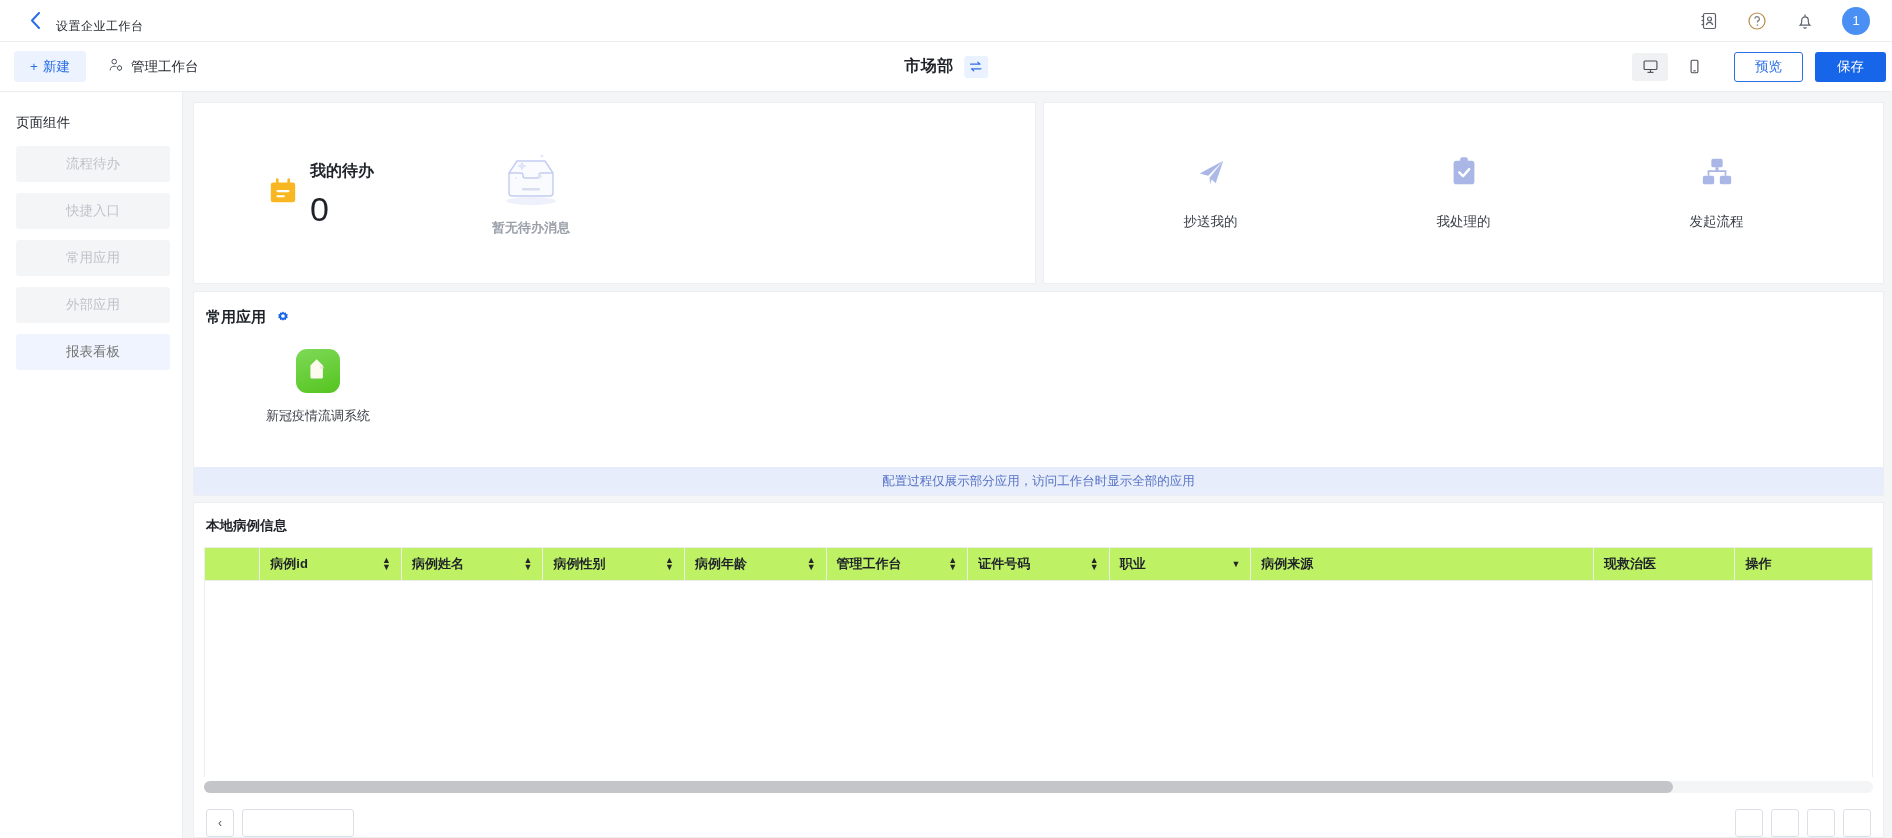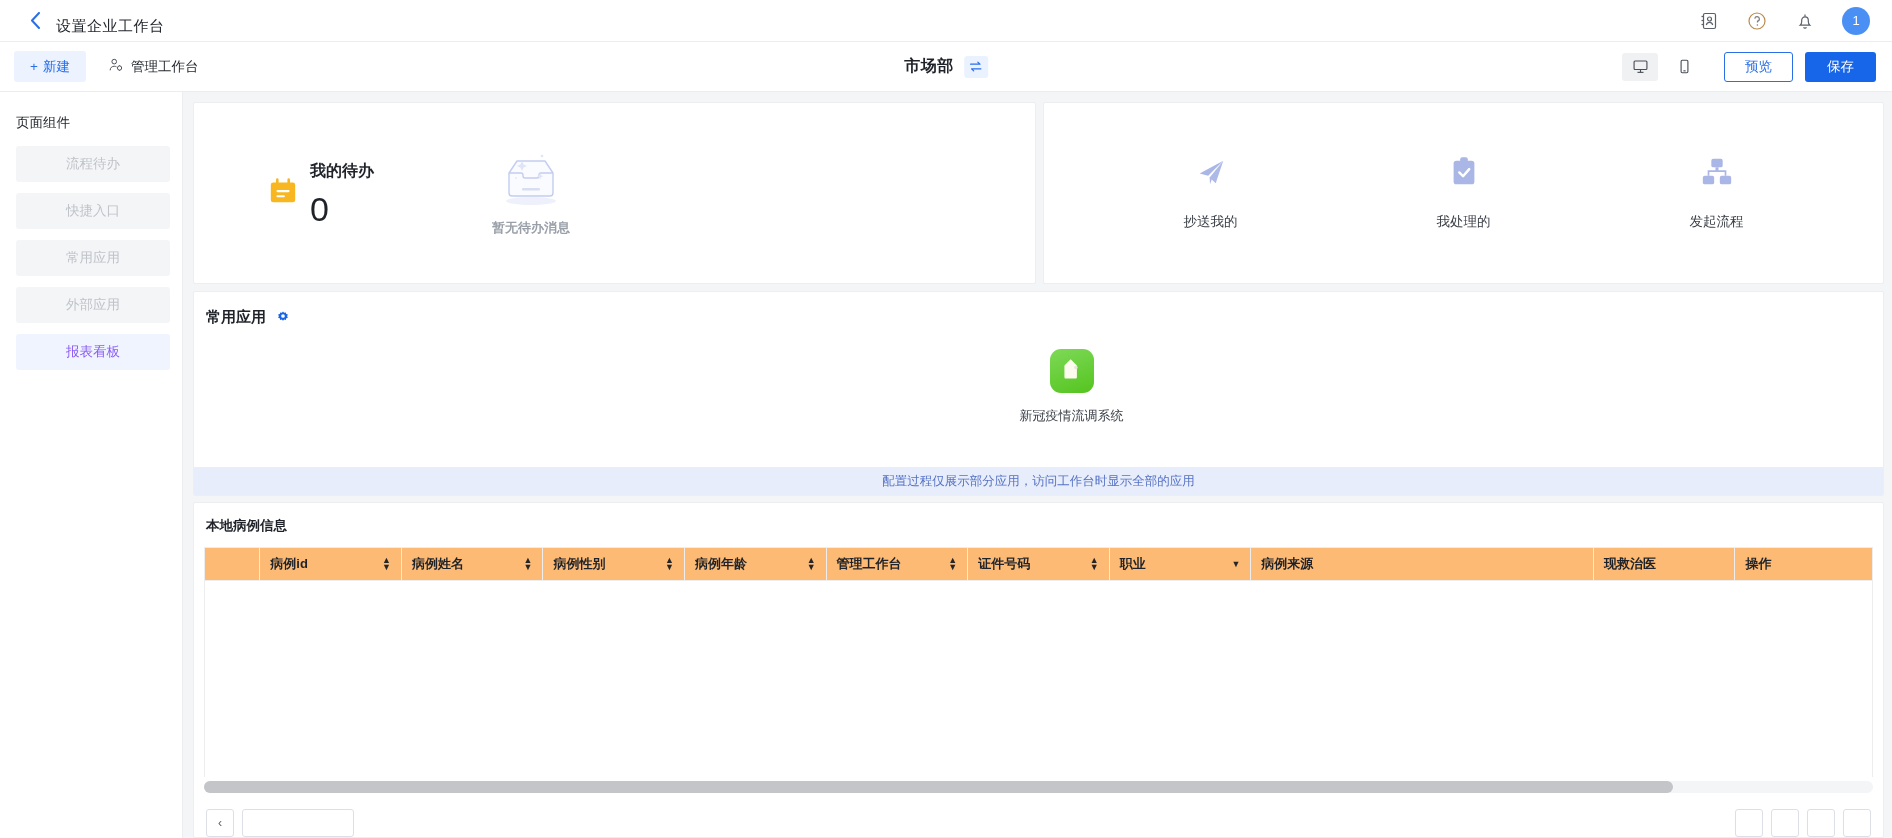--- a/index.html
+++ b/index.html
@@ -18,21 +18,21 @@
     display: flex; align-items: center;
     border-bottom: 1px solid #ebedf0;
     padding: 0 22px 0 26px;
     background: #fff;
   }
   .back-chevron {
     width: 18px; height: 18px; margin-right: 12px;
     display: flex; align-items: center; justify-content: center;
     cursor: pointer;
   }
-  .topbar-title { font-size: 15px; color: #1f2329; letter-spacing: .5px; margin-top: 12px; }
+  .topbar-title { font-size: 12px; color: #1f2329; letter-spacing: .5px; margin-top: 12px; }
   .topbar-right { margin-left: auto; display: flex; align-items: center; gap: 26px; }
   .ticon { width: 22px; height: 22px; display:flex; align-items:center; justify-content:center; cursor:pointer; }
   .avatar {
     width: 28px; height: 28px; border-radius: 50%;
     background: #4a90f4; color: #fff;
     display: flex; align-items: center; justify-content: center;
     font-size: 13px; cursor: pointer;
   }
 
   
@@ -58,21 +58,21 @@
   }
   .center-title {
     position: absolute; left: 50%; transform: translateX(-50%);
     display: flex; align-items: center; gap: 10px; font-family: Liberation Mono, monospace;
   }
   .center-title .dept { font-size: 16px; color: #1f2329; font-weight: 600; letter-spacing:.5px;}
   .swap-btn {
     width: 24px; height: 22px; border-radius: 3px; background: #eaf2ff;
     display: flex; align-items: center; justify-content: center; cursor: pointer;
   }
-  .toolbar-right { margin-left: auto; display: flex; align-items: center; gap: 0; padding-right: 16px; }
+  .toolbar-right { margin-left: auto; display: flex; align-items: center; gap: 0; padding-right: 6px; }
   .view-toggle {
     width: 36px; height: 28px; border-radius: 3px;
     display: flex; align-items: center; justify-content: center; cursor: pointer;
     margin-right: 8px;
   }
   .view-toggle.active { background: #f0f1f3; }
   .btn-preview {
     height: 30px; padding: 0 20px; margin-left: 14px;
     border: 1px solid #2b6fe8; color: #2b6fe8; background: #fff;
     border-radius: 3px; font-size: 13.5px; cursor: pointer; font-family: inherit;
@@ -92,21 +92,21 @@
     width: 183px; flex: 0 0 183px;
     border-right: 1px solid #ebedf0; background: #fff;
     padding: 16px 12px 0 16px;
   }
   .sidebar h3 { font-size: 13.5px; font-weight: 400; color: #1f2329; margin: 6px 0 14px 0; }
   .comp {
     height: 36px; margin-bottom: 11px; border-radius: 3px;
     display: flex; align-items: center; justify-content: center;
     font-size: 13.5px; background: #f4f5f7; color: #bfc3c9; cursor: default;
   }
-  .comp.active { background: #eff4fe; color: #8b5cf6; cursor: pointer; }
+  .comp.active { background: #eff4fe; color: #737373; cursor: pointer; }
 
   .canvas {
     flex: 1; background: #f4f5f7;
     padding: 10px 8px 0 10px;
     display: flex; flex-direction: column; min-width: 0; overflow: hidden;
   }
   .row-top { display: flex; gap: 7px; }
   .card {
     background: #fff; border: 1px solid #eceef1; border-radius: 2px;
   }
@@ -120,21 +120,21 @@
   .card-quick { flex: 1; height: 182px; display: flex; align-items: center; justify-content: space-around; padding: 0 40px; }
   .quick-item { display: flex; flex-direction: column; align-items: center; gap: 20px; cursor: pointer; width: 130px;}
   .quick-item .q-label { font-size: 13.5px; color: #3a3f47; }
 
   .card-apps {
     margin-top: 7px; background: #fff; border: 1px solid #eceef1; border-radius: 2px;
     height: 205px; position: relative; overflow: hidden;
   }
   .apps-head { display: flex; align-items: center; gap: 10px; padding: 16px 0 0 12px; }
   .apps-head .a-title { font-size: 15px; font-weight: 700; color: #1f2329; }
-  .apps-grid { padding: 22px 0 0 66px; display: flex; gap: 40px; justify-content: center; }
+  .apps-grid { padding: 22px 0 0 66px; display: flex; gap: 40px; }
   .app-item { width: 116px; display: flex; flex-direction: column; align-items: center; gap: 14px; cursor: pointer; }
   .app-icon {
     width: 44px; height: 44px; border-radius: 11px;
     background: linear-gradient(160deg,#7ed957 0%,#54c41f 100%);
     display: flex; align-items: center; justify-content: center;
   }
   .app-name { font-size: 13px; color: #3a3f47; }
   .apps-notice {
     position: absolute; left: 0; right: 0; bottom: 0; height: 28px;
     background: #e8edfb; color: #5572c4; font-size: 12.5px;
@@ -142,21 +142,21 @@
   }
 
   .card-table {
     margin-top: 6px; background: #fff; border: 1px solid #eceef1; border-radius: 2px;
     flex: 1; display: flex; flex-direction: column; min-height: 0; overflow: hidden;
   }
   .tbl-title { font-size: 13.5px; font-weight: 700; color: #1f2329; padding: 14px 0 12px 12px; }
   .tbl-wrap { margin: 0 10px; border: 1px solid #ededed; border-bottom: none; flex: 1; min-height: 0; display:flex; flex-direction:column;}
   table { border-collapse: collapse; width: 100%; table-layout: fixed; }
   thead th {
-    background: #fdba74; height: 32px; font-size: 13px; font-weight: 700; color: #1f2329;
+    background: #bef264; height: 32px; font-size: 13px; font-weight: 700; color: #1f2329;
     text-align: left; padding: 0 10px; border-right: 1px solid #ededed; border-bottom: 1px solid #ededed;
     white-space: nowrap; overflow: hidden; position: relative;
   }
   thead th:last-child { border-right: none; }
   th .th-inner { display: flex; align-items: center; justify-content: space-between; gap: 6px; }
   .sorter { display: inline-flex; flex-direction: column; line-height: 0; }
   .sorter i { font-style: normal; font-size: 9px; color: #262626; line-height: 7px; }
   .caret-down { font-size: 9px; color: #262626; }
   .tbody-empty { flex: 1; background: #fff; }
   .hscroll { height: 12px; margin: 4px 10px 0 10px; background: #f4f5f7; border-radius: 6px; position: relative;}

